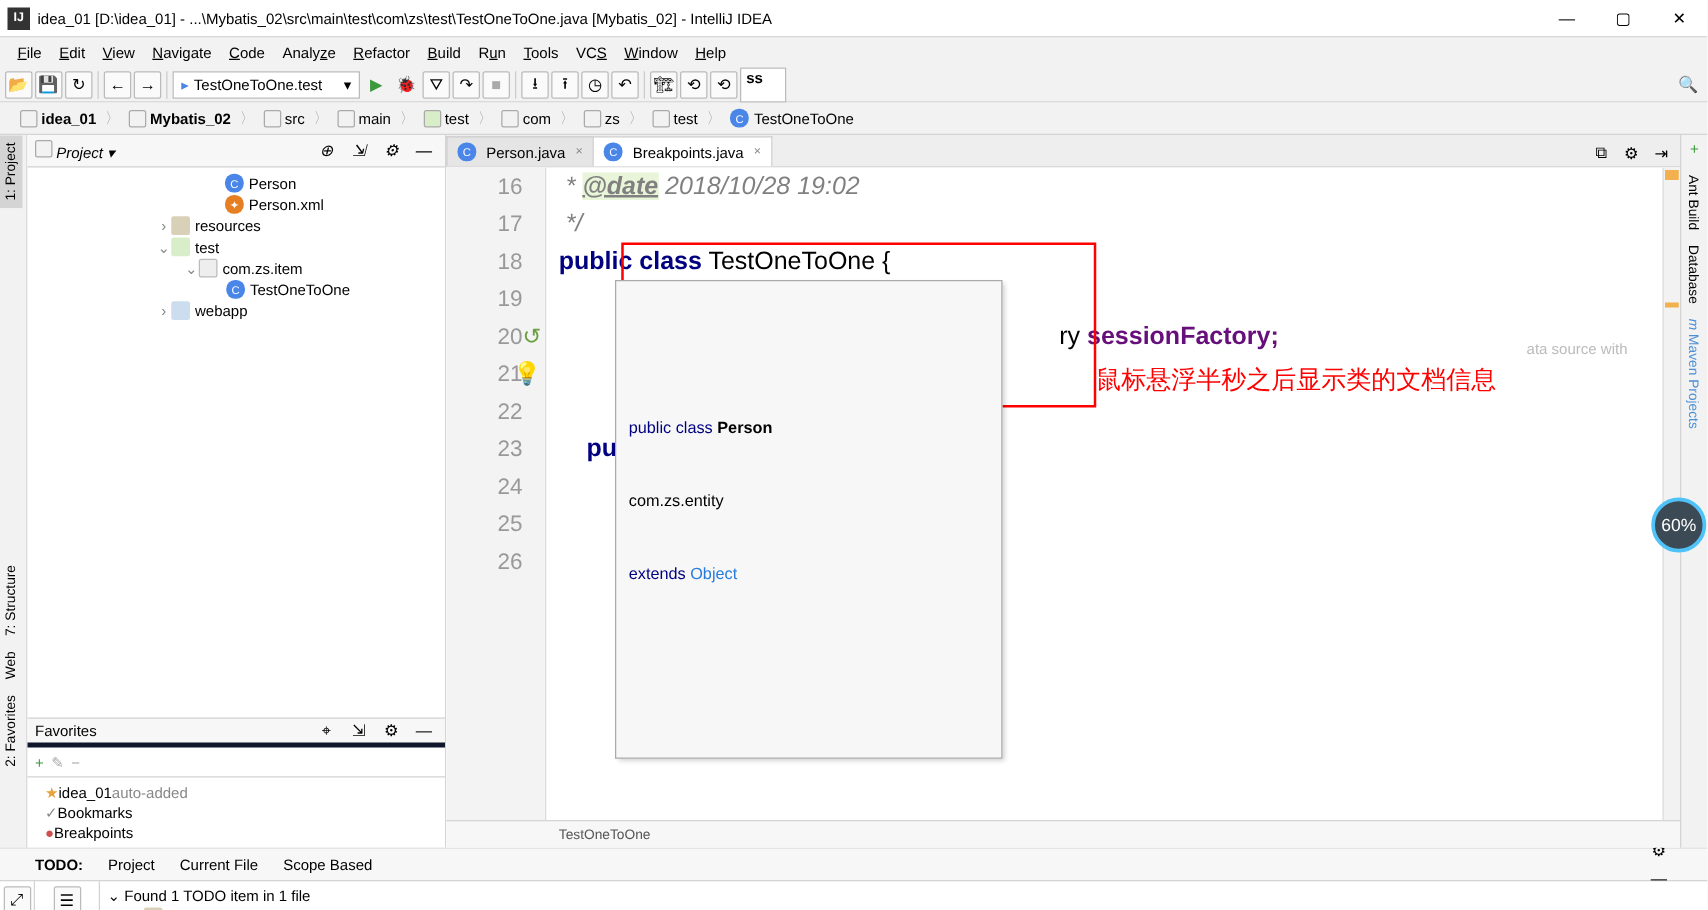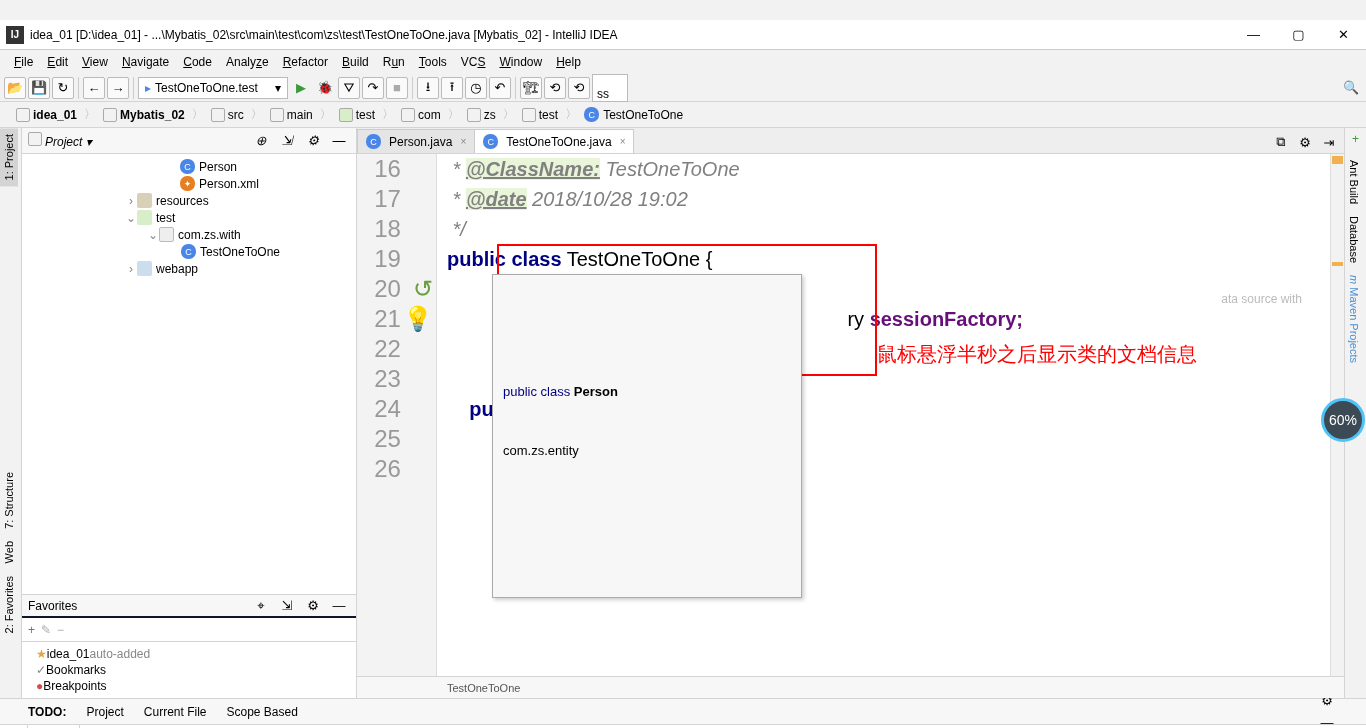--- a/index.html
+++ b/index.html
@@ -1,59 +1,59 @@
 <!DOCTYPE html>
 <html><head>
 <meta charset="utf-8">
 <style>
 * { margin:0; padding:0; box-sizing:border-box; font-family:"Segoe UI",Arial,sans-serif; }
 body { background:#f2f2f2; width:1366px; height:728px; position:relative; font-size:12px; color:#000; overflow:hidden; }
-.titlebar { height:30px; background:#fff; display:flex; align-items:center; border-bottom:1px solid #ccc;margin-top:20px; }
+.titlebar { height:30px; background:#fff; display:flex; align-items:center; border-bottom:1px solid #ccc; }
 .titlebar .icon { width:18px; height:18px; background:#333; color:#fff; display:flex; align-items:center; justify-content:center; margin:0 6px; font-size:10px; font-weight:bold; }
 .titlebar .title { flex:1; }
 .winbtns { display:flex; }
 .winbtn { width:45px; height:30px; display:flex; align-items:center; justify-content:center; font-size:13px; }
 .menubar { height:24px; background:#f2f2f2; display:flex; align-items:center; padding:0 8px; gap:2px; }
 .menubar span { padding:2px 6px; }
 .toolbar { height:28px; background:#f2f2f2; border-bottom:1px solid #d4d4d4; display:flex; align-items:center; padding:0 4px; gap:2px; }
 .tbtn { width:22px; height:22px; border:1px solid transparent; display:flex; align-items:center; justify-content:center; font-size:13px; border-radius:2px; }
 .tbtn.b { border-color:#bbb; background:#fafafa; }
 .tsep { width:1px; height:22px; background:#ccc; margin:0 2px; }
 .runbox { border:1px solid #bbb; background:#fff; height:22px; padding:0 6px; display:flex; align-items:center; min-width:150px; }
-.ssbox { border:1px solid #bbb; background:#fff; height:28px; padding:0 18px 0 4px; display:flex; align-items:flex-end; }
+.ssbox { border:1px solid #bbb; background:#fff; height:28px; padding:0 18px 0 4px; display:flex; align-items:flex-start;font-weight:bold; }
 .nav { height:26px; background:#f2f2f2; display:flex; align-items:center; padding:0 10px; border-bottom:1px solid #d4d4d4; }
 .nav-item { padding:0 6px; height:22px; display:flex; align-items:center; }
 .nav-sep { color:#aaa; margin:0 1px; }
 .cico { display:inline-block; width:14px; height:14px; background:#f2f2f2; border:1px solid #aaa; border-radius:2px; margin-right:3px; position:relative; }
 .main { display:flex; height:570px; }
 .left-strip { width:22px; background:#f2f2f2; border-right:1px solid #d4d4d4; }
 .vt { writing-mode:vertical-rl; transform:rotate(180deg); font-size:11px; padding:6px 3px; }
 .right-strip { width:22px; background:#f2f2f2; border-left:1px solid #d4d4d4; }
 .project-panel { width:335px; background:#fff; border-right:1px solid #d4d4d4; display:flex; flex-direction:column; }
 .panel-header { height:26px; border-bottom:1px solid #d4d4d4; display:flex; align-items:center; padding:0 6px; background:#f7f7f7;font-style:italic; }
 .panel-header .phtitle { flex:1; }
 .tree { flex:1; overflow:hidden; padding:4px 0; }
 .tree-row { padding:1px 8px; display:flex; align-items:center; }
 .tree-row .indent { display:inline-block; }
 .tree-row .arrow { width:12px; text-align:center; color:#888; }
 .fico { width:15px; height:15px; display:inline-flex; align-items:center; justify-content:center; margin-right:4px; font-size:9px; border-radius:7px; }
 .fico.class { background:#4a86e8; color:#fff; }
 .fico.xml { background:#e67e22; color:#fff; }
 .fico.dir { background:#d9d0b8; border-radius:2px; }
 .fico.pkg { background:#eee; border:1px solid #bbb; border-radius:2px; }
-.fav-head { height:24px; border-top:1px solid #d4d4d4; border-bottom:2px solid #0f172a; background:#f7f7f7; display:flex; align-items:center; padding:0 6px; }
+.fav-head { height:24px; border-top:1px solid #d4d4d4; border-bottom:4px solid #0f172a; background:#f7f7f7; display:flex; align-items:center; padding:0 6px; }
 .fav-tools { height:24px; border-bottom:1px solid #d4d4d4; display:flex; align-items:center; padding:0 6px; gap:6px; }
 .editor-area { flex:1; background:#fff; display:flex; flex-direction:column; position:relative; }
 .tabs { height:26px; border-bottom:1px solid #d4d4d4; display:flex; align-items:end; background:#eee; }
 .etab { height:24px; padding:0 8px; display:flex; align-items:center; border:1px solid #ccc; border-bottom:none; margin-right:-1px; background:#e5e5e5; gap:4px; }
 .etab.active { background:#fff; }
 .etab .x { color:#888; font-size:10px; margin-left:4px; }
 .tab-tools { margin-left:auto; display:flex; gap:2px; padding:0 4px; }
 .code-wrap { flex:1; display:flex; background:#fff; position:relative; overflow:hidden; }
-.gutter { width:80px; background:#f3f3f3; border-right:1px solid #ddd; text-align:center; padding-right:18px; font-family:Consolas,monospace; font-size:24px; color:#999; line-height:30px; padding-top:0; position:relative; }
+.gutter { width:80px; background:#f3f3f3; border-right:1px solid #ddd; text-align:right; padding-right:18px; font-family:Consolas,monospace; font-size:18px; color:#999; line-height:30px; padding-top:0; position:relative; }
 .gutter .ln { height:30px; position:relative; }
 .code { flex:1; font-family:Consolas,monospace; font-size:20px; line-height:30px; padding-top:0; position:relative; }
 .code .cl { height:30px; padding-left:10px; white-space:pre; }
 .c-com { color:#808080; font-style:italic; }
 .c-tag { color:#808080; font-style:italic; font-weight:bold; text-decoration:underline; background:#e8f5d8; }
 .c-kw { color:#000080; font-weight:bold; }
 .hl-new { background:#e4e4ff; }
 .hover-doc { position:absolute; top:0; left:55px; width:310px; background:#f7f7f7; border:1px solid #aaa; box-shadow:2px 2px 4px rgba(0,0,0,.2); font-family:"Segoe UI",Arial; font-size:13px; z-index:5; }
 .hover-doc .hd-body { padding:8px 10px; line-height:1.5; }
 .hd-kw { color:#000080; }
@@ -223,21 +223,21 @@
       <div class="tree-row">
           <span class="indent" style="width:95px"></span>
           <span class="arrow">⌄</span>
           <span class="fico dir" style="background:#d7eec8"></span>
           <span>test</span>
         </div>
       <div class="tree-row">
           <span class="indent" style="width:117px"></span>
           <span class="arrow">⌄</span>
           <span class="fico pkg"></span>
-          <span>com.zs.with</span>
+          <span>com.zs.item</span>
         </div>
       <div class="tree-row">
           <span class="indent" style="width:151px"></span>
           <span class="fico class">C</span>
           <span>TestOneToOne</span>
         </div>
       <div class="tree-row">
           <span class="indent" style="width:95px"></span>
           <span class="arrow">›</span>
           <span class="fico dir" style="background:#cde"></span>
@@ -277,21 +277,21 @@
 
   <div class="editor-area">
     <div class="tabs">
       <div class="etab">
           <span class="fico class">C</span>
           <span>Person.java</span>
           <span class="x">×</span>
         </div>
       <div class="etab active">
           <span class="fico class">C</span>
-          <span>TestOneToOne.java</span>
+          <span>Breakpoints.java</span>
           <span class="x">×</span>
         </div>
       <div class="tab-tools">
         <span class="tbtn">⧉</span>
         <span class="tbtn">⚙</span>
         <span class="tbtn">⇥</span>
       </div>
     </div>
     <div class="code-wrap">
       <div class="gutter">
@@ -301,32 +301,32 @@
           <div class="ln">19</div>
         <div class="ln">20<span style="position:absolute;right:-15px;color:#6a9e3f">↺</span></div>
         <div class="ln">21<span style="position:absolute;right:-15px;color:#e6a23c">💡</span></div>
         <div class="ln">22</div>
           <div class="ln">23</div>
           <div class="ln">24</div>
           <div class="ln">25</div>
           <div class="ln">26</div>
       </div>
       <div class="code">
-        <div class="cl"> <span class="c-com">* </span><span class="c-tag">@ClassName:</span><span class="c-com"> TestOneToOne</span></div>
         <div class="cl"> <span class="c-com">* </span><span class="c-tag">@date</span><span class="c-com"> 2018/10/28 19:02</span></div>
         <div class="cl"><span class="c-com"> */</span></div>
         <div class="cl"><span class="c-kw">public</span> <span class="c-kw">class</span> <span>TestOneToOne {</span></div>
         <div class="cl" style="position:relative">
           <span style="visibility:hidden">aaaaaaaaaaaaaaaaaaaaaaaaaaaaaaa</span><span>ry </span><span style="color:#660e7a;font-weight:bold">sessionFactory;</span>
           <div class="annotation"></div>
           <div class="annotation-text">鼠标悬浮半秒之后显示类的文档信息</div>
           <div class="hover-doc">
             <div class="hd-body">
               <div><span class="hd-kw">public class</span> <span class="hd-cls">Person</span></div>
               <div>com.zs.entity</div>
+              <div><span class="hd-kw">extends</span> <span class="hd-link">Object</span></div>
             </div>
             
           </div>
         </div>
         <div class="cl"><span style="visibility:hidden">aaaaaaaaaaaaaaaaaaaaaaaaaaaaa</span><span>ion;</span></div>
         <div class="cl"></div>
         <div class="cl"></div>
         <div class="cl">    <span class="c-kw">public</span> <span class="c-kw">void</span> <span>before() {</span></div>
         <div class="hint">ata source with</div>
       </div>

